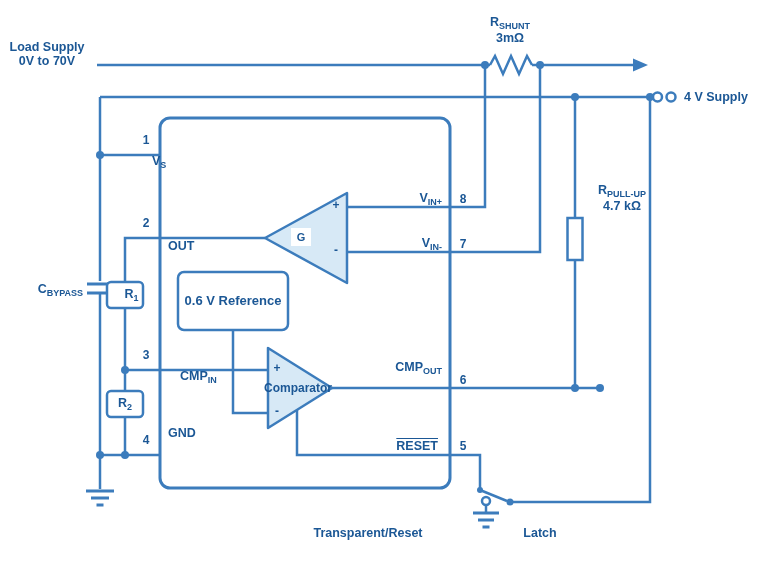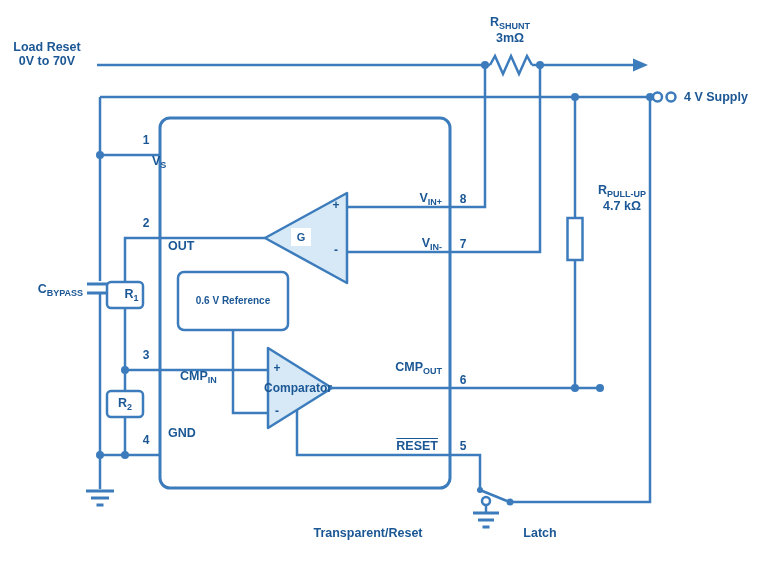--- a/index.html
+++ b/index.html
@@ -17,21 +17,21 @@
   .dot  { fill:#3c7cbc; }
   .arrow{ fill:#3c7cbc; }
   .whitebox { fill:#ffffff; }
   .lbl { position:absolute; font-weight:bold; font-size:12.5px; line-height:1.12; white-space:nowrap; }
   .ctr { transform:translate(-50%,-50%); text-align:center; }
   .vctr{ transform:translateY(-50%); }
   .rctr{ transform:translate(-100%,-50%); text-align:right; }
   .sub { font-size:9px; vertical-align:-3px; }
   .pinnum { font-size:12px; }
   .tiny { font-size:12px; }
-  .small{ font-size:10px; }
+  .small{ font-size:13px; }
   .sign { font-size:12px; }
   .ov { text-decoration:overline; }
 </style>
 </head>
 <body>
 
 <div class="canvas">
 
   <svg class="layer" width="780" height="578" viewBox="0 0 780 578">
 
@@ -97,21 +97,21 @@
       <circle cx="100" cy="455" r="4" class="dot"></circle>
       <circle cx="125" cy="455" r="4" class="dot"></circle>
       <circle cx="575" cy="388" r="4" class="dot"></circle>
       <circle cx="600" cy="388" r="4" class="dot"></circle>
       <circle cx="480" cy="490" r="3" class="dot"></circle>
       <circle cx="510" cy="502" r="3.5" class="dot"></circle>
     </g>
   </svg>
 
   <div class="lbl ctr" style="left:47px; top:54px;">
-    <div>Load Reset</div>
+    <div>Load Supply</div>
     <div>0V to 70V</div>
   </div>
 
   <div class="lbl ctr" style="left:510px; top:30px;">
     <div><span>R</span><span class="sub">SHUNT</span></div>
     <div>3mΩ</div>
   </div>
 
   <div class="lbl vctr" style="left:684px; top:97px;">
     <span>4 V Supply</span>

